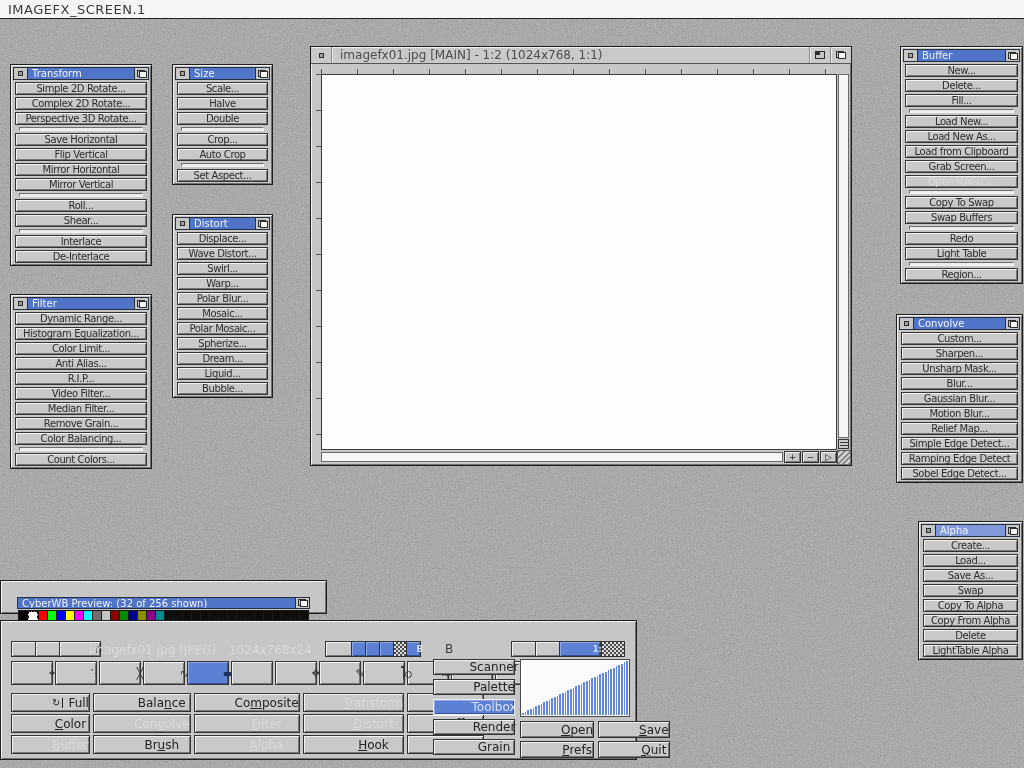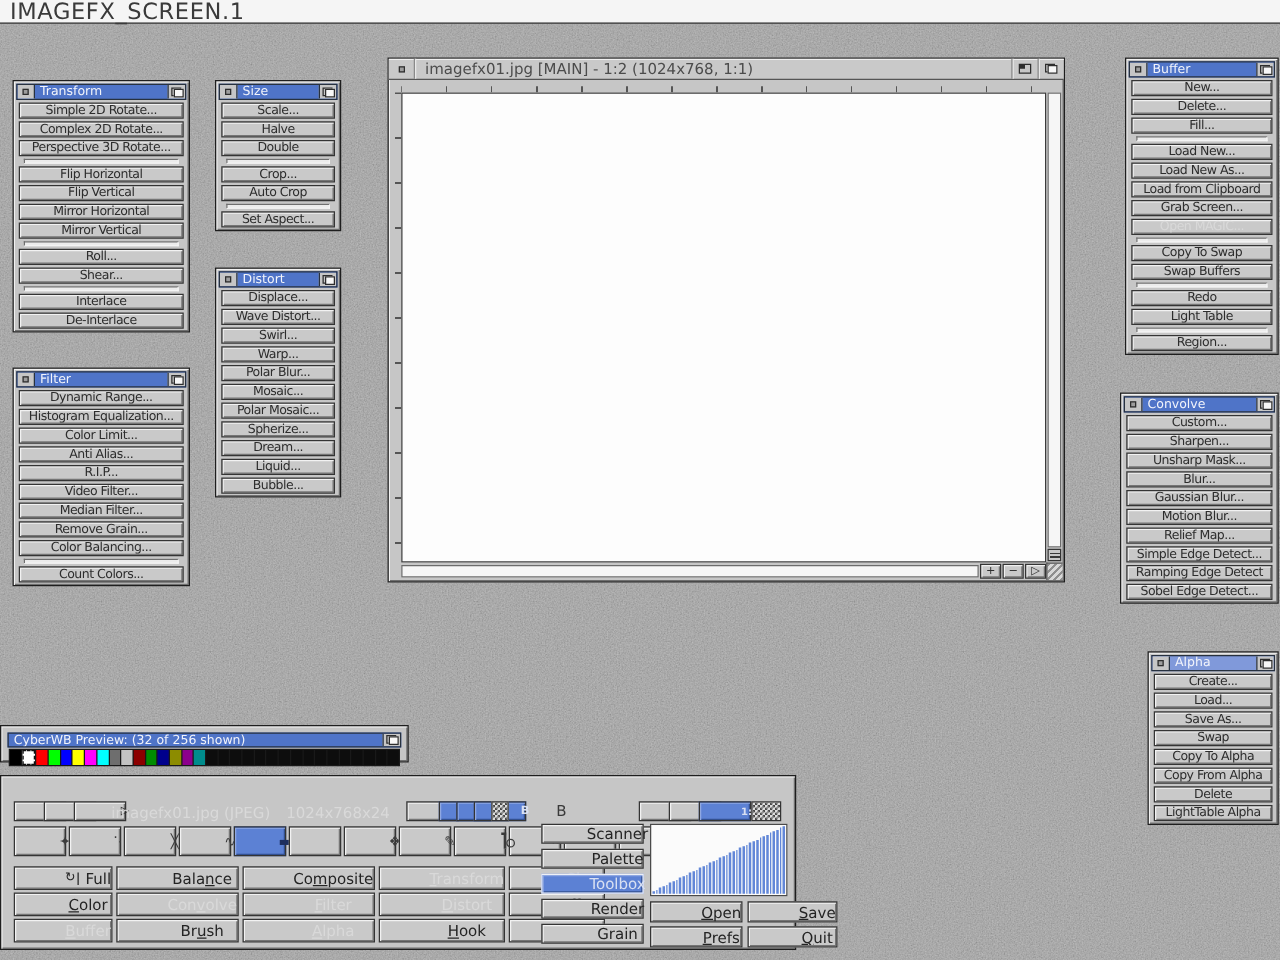--- a/index.html
+++ b/index.html
@@ -9,21 +9,21 @@
     background:#9d9d9d; position:relative; cursor:default;
     -webkit-font-smoothing:none;
   }
   .tex { position:absolute; left:0; top:0; z-index:0; }
 
   
   .screenbar {
     position:absolute; left:0; top:0; width:1024px; height:19px; z-index:1;
     background:#f5f5f5; border-bottom:1px solid #222;
     display:flex; align-items:center; padding-left:8px;
-    font-size:18px; color:#3a3a3a; letter-spacing:0.5px;
+    font-size:13px; color:#3a3a3a; letter-spacing:0.5px;
   }
 
   
   .window {
     position:absolute; z-index:2; background:#c6c6c6;
     border:1px solid #1e1e1e;
     box-shadow: inset 1px 1px 0 #f2f2f2, inset -1px -1px 0 #6f6f6f;
   }
   .palette { padding:2px; }
   .ptitle {
@@ -158,21 +158,21 @@
     <span class="ptext">Transform</span>
     <span class="gad gr">
         <span class="i-depth"></span>
       </span>
   </div>
   <div>
       <div class="pbtn">Simple 2D Rotate...</div>
       <div class="pbtn">Complex 2D Rotate...</div>
       <div class="pbtn">Perspective 3D Rotate...</div>
       <div class="psep"></div>
-      <div class="pbtn">Flip Horizontal</div>
+      <div class="pbtn">Save Horizontal</div>
       <div class="pbtn">Flip Vertical</div>
       <div class="pbtn">Mirror Horizontal</div>
       <div class="pbtn">Mirror Vertical</div>
       <div class="psep"></div>
       <div class="pbtn">Roll...</div>
       <div class="pbtn">Shear...</div>
       <div class="psep"></div>
       <div class="pbtn">Interlace</div>
       <div class="pbtn">De-Interlace</div>
     </div>
@@ -359,21 +359,21 @@
     <div class="bbar">
       <div class="hscroll"></div>
       <div class="tinybtn">+</div>
       <div class="tinybtn">−</div>
       <div class="tinybtn">▷</div>
     </div>
     <div class="corner"></div>
   </div>
 </div>
 
-<div class="window" style="left:0;top:580px;width:327px;height:30px;padding:5px;">
+<div class="window" style="left:0;top:580px;width:327px;height:30px;padding:16px;">
   <div class="ptitle" style="height:12px;">
     <span class="ptext">CyberWB Preview: (32 of 256 shown)</span>
     <span class="gad gr">
         <span class="i-depth"></span>
       </span>
   </div>
   <div class="swrow" id="swatches">
       <span class="sw" style="background: rgb(0, 0, 0);"></span>
       <span class="sw selected"></span>
       <span class="sw" style="background: rgb(255, 0, 0);"></span>

